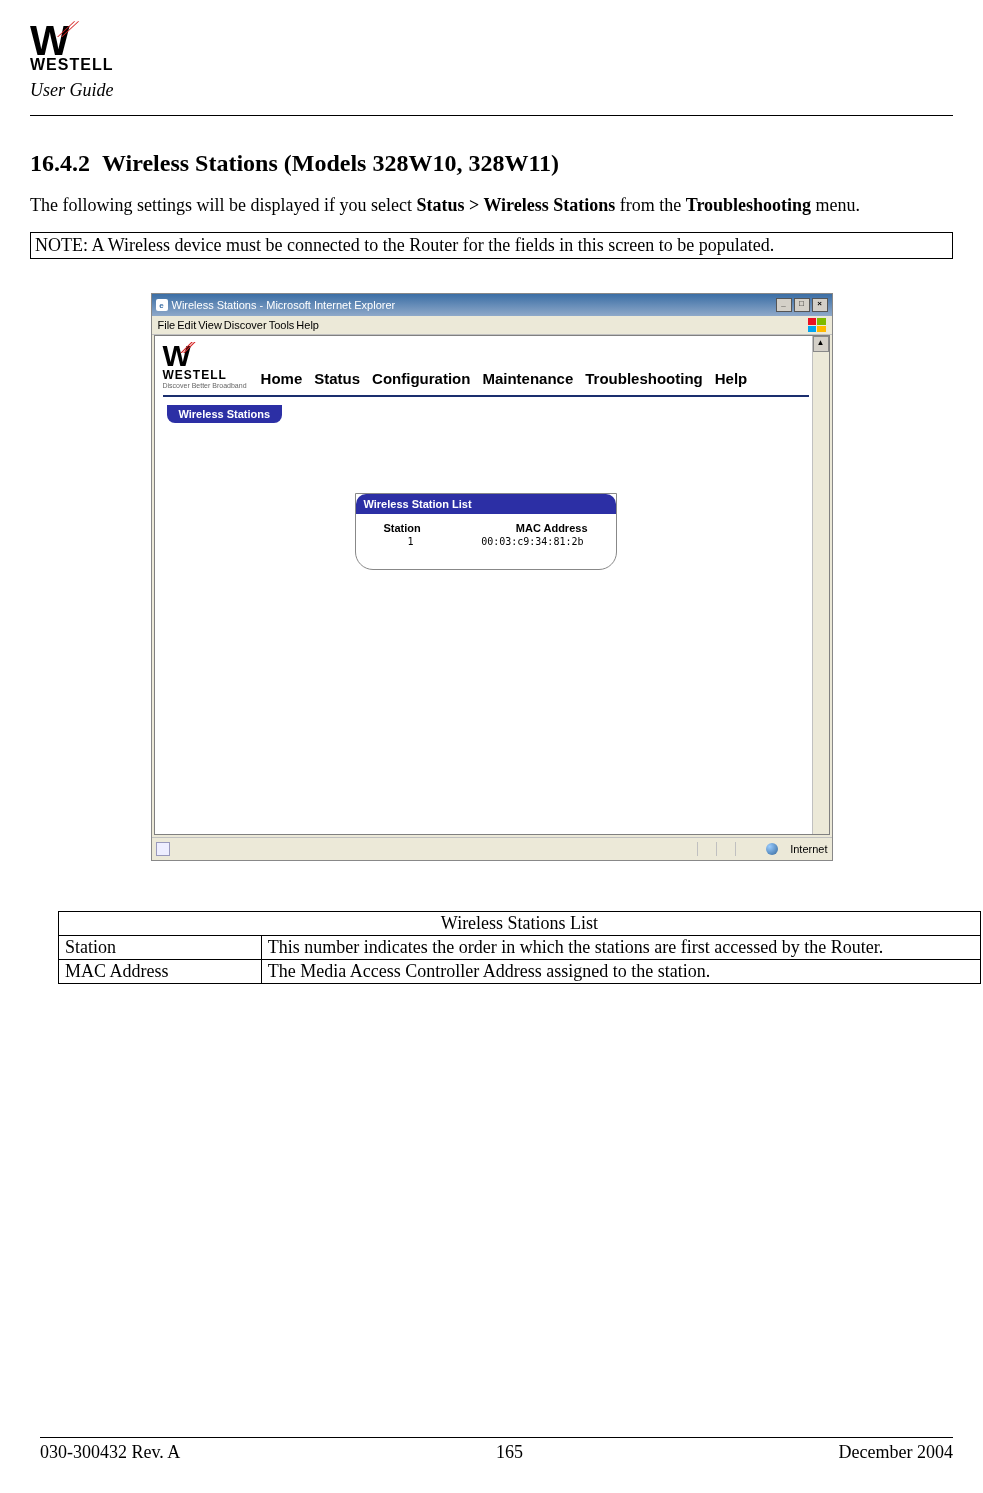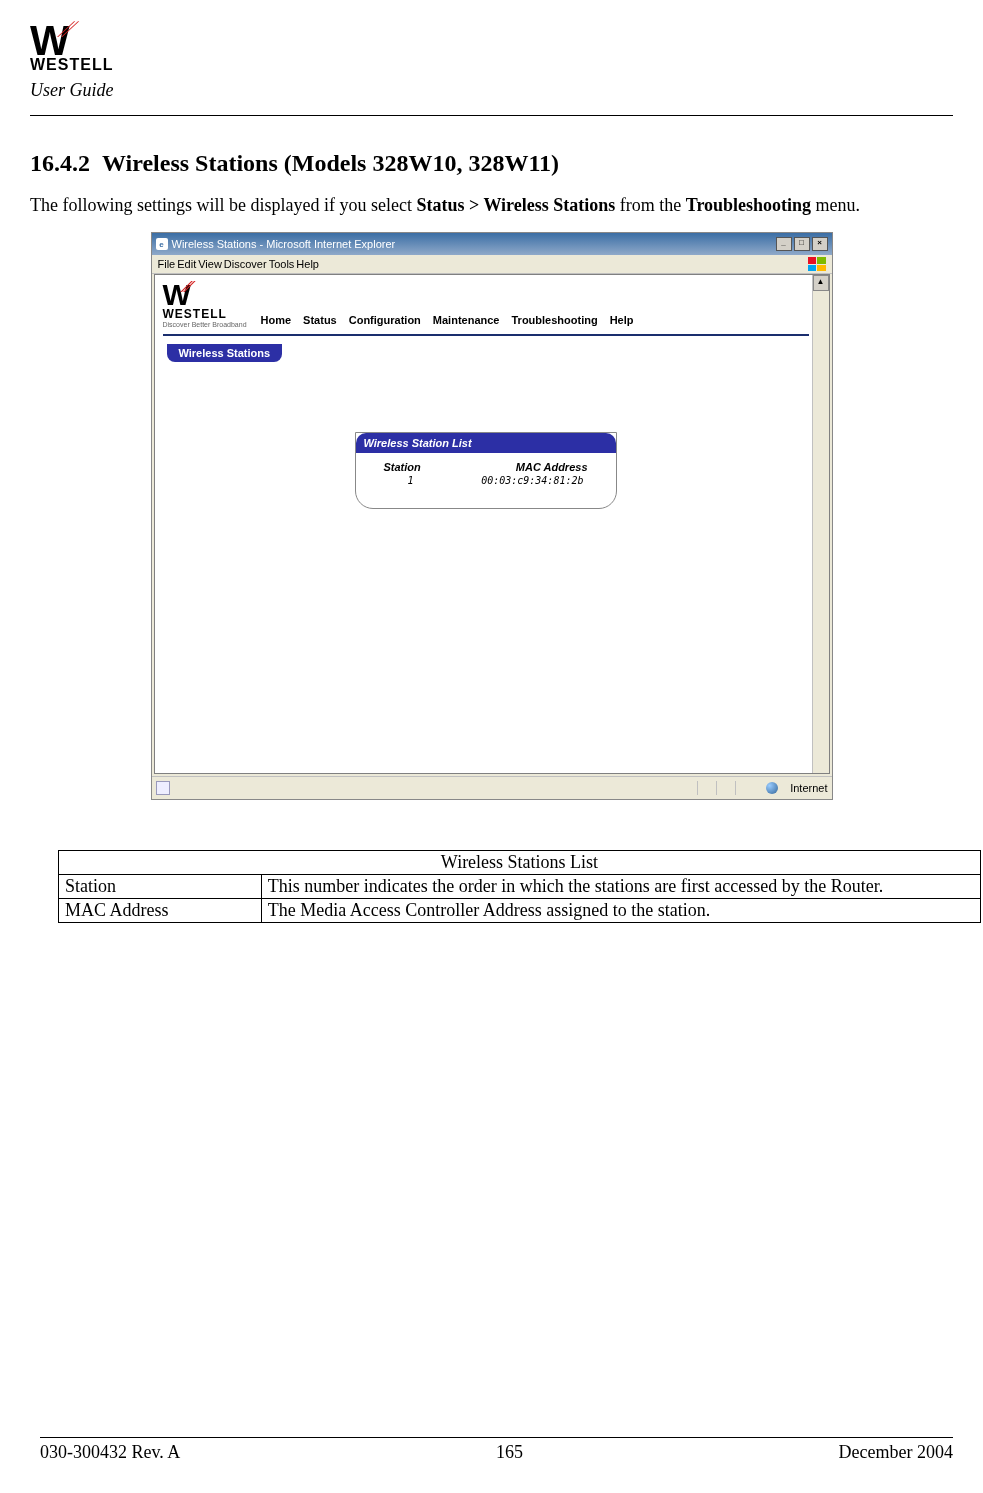--- a/index.html
+++ b/index.html
@@ -217,21 +217,21 @@
       font-size: 12px;
       letter-spacing: 1px;
     }
     .router-tag {
       font-size: 7px;
       color: #666;
     }
     .router-nav {
       display: flex;
       gap: 12px;
-      font-size: 11px;
+      font-size: 15px;
       font-weight: bold;
       padding-bottom: 2px;
     }
     .router-tabs {
       margin-top: 8px;
     }
     .tab-active {
       display: inline-block;
       background: #2c2fa5;
       color: #fff;
@@ -240,21 +240,20 @@
       padding: 3px 12px;
       border-radius: 0 0 8px 8px;
       margin-left: 4px;
     }
     .station-card {
       width: 260px;
       margin: 70px auto 8px;
       border: 1px solid #888;
       border-radius: 0 0 18px 18px;
       overflow: hidden;
-      font-style: italic;
     }
     .card-header {
       background: #2c2fa5;
       color: #fff;
       font-weight: bold;
       font-size: 11px;
       padding: 4px 8px;
       border-radius: 10px 10px 0 0;
     }
     .card-body {
@@ -364,20 +363,21 @@
   <div class="top-rule"></div>
 
   <h2 class="section">
     <span>16.4.2</span>&nbsp;&nbsp;<span>Wireless Stations (Models 328W10, 328W11)</span>
   </h2>
 
   <p class="intro">
     <span>The following settings will be displayed if you select </span><b>Status &gt; Wireless Stations</b><span> from the </span><b>Troubleshooting</b><span> menu.</span>
   </p>
 
+  <div class="note-box">NOTE: A Wireless device must be connected to the Router for the fields in this screen to be populated.</div>
 
   <div class="screenshot-wrapper">
     <div class="browser">
       <div class="titlebar">
         <div class="titlebar-left">
           <div class="title-icon">e</div>
           <span>Wireless Stations - Microsoft Internet Explorer</span>
         </div>
         <div class="win-buttons">
           <div class="win-btn">_</div>

